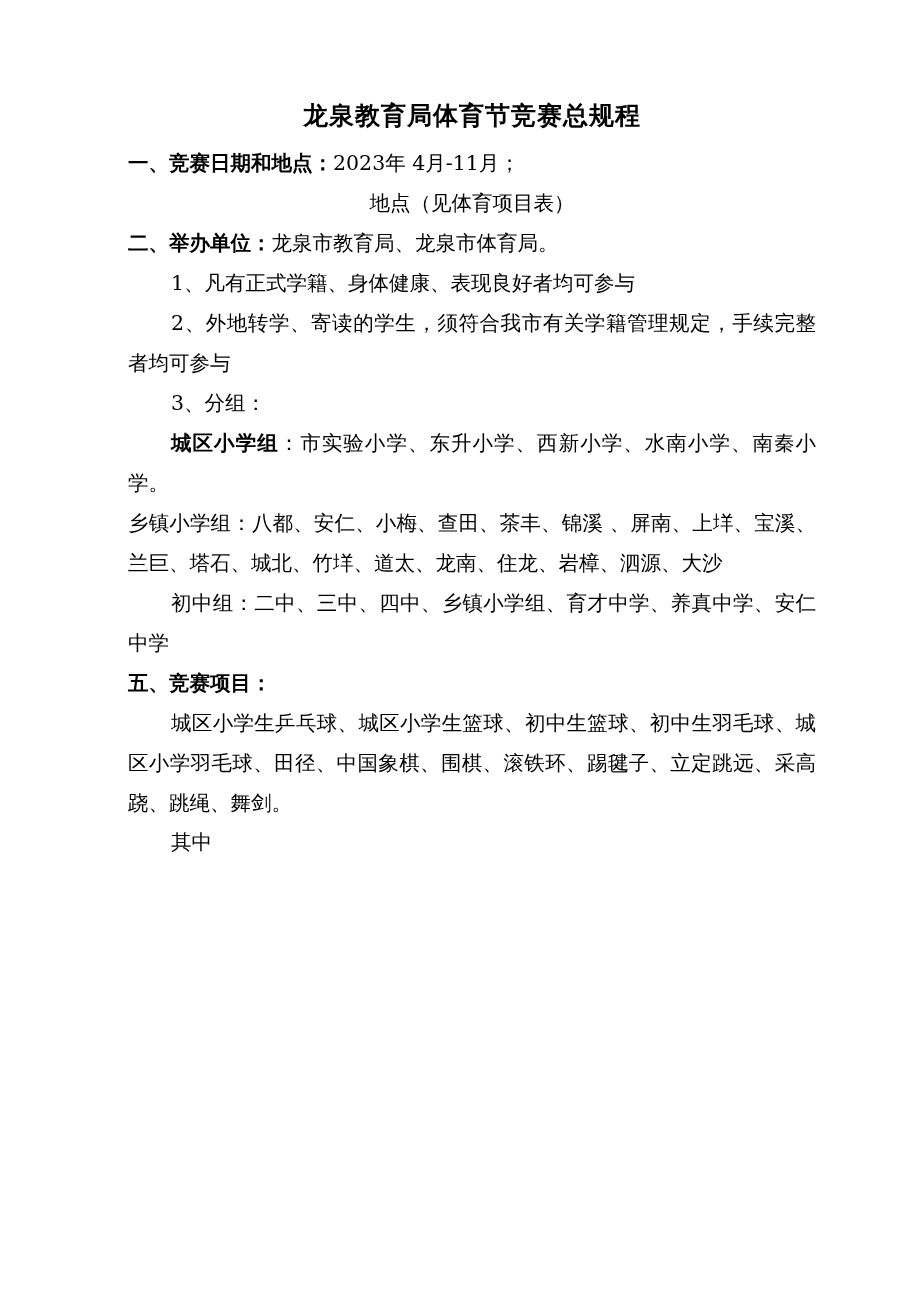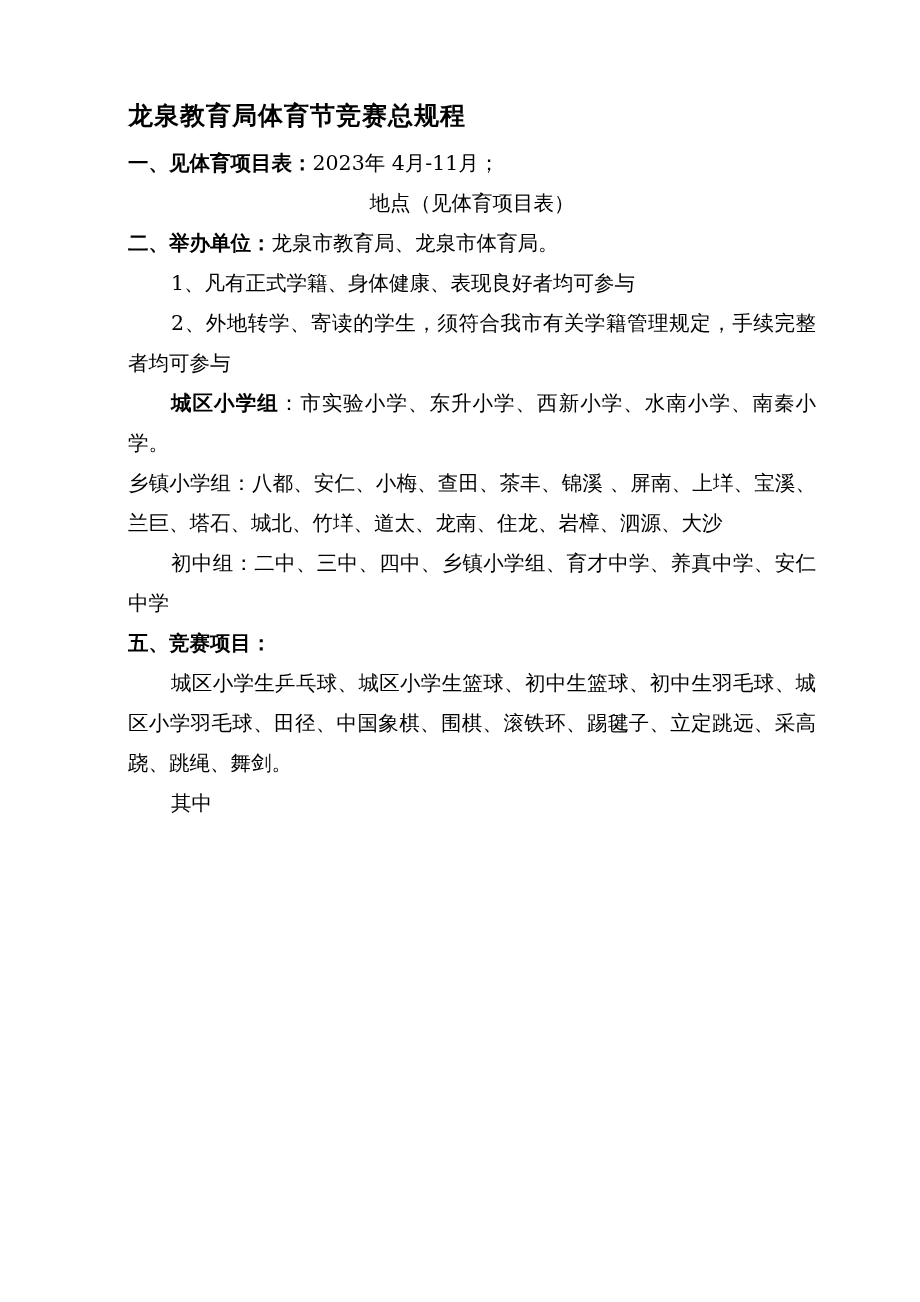--- a/index.html
+++ b/index.html
@@ -15,21 +15,21 @@
     overflow: hidden;
   }
   .page {
     width: 920px;
     height: 1302px;
     box-sizing: border-box;
     padding: 96px 104px 40px 128px;
     position: relative;
   }
   .doc-title {
-    text-align: left;
+    text-align: center;
     font-size: 25px;
     font-weight: bold;
     letter-spacing: 1px;
     margin: 0 0 8px 0;
     line-height: 1.6;
   }
   .para {
     font-size: 20.5px;
     line-height: 1.95;
     margin: 0;
@@ -54,35 +54,36 @@
   }
 </style>
 </head>
 <body>
 
 <div class="page">
 
   <h1 class="doc-title">龙泉教育局体育节竞赛总规程</h1>
 
   <p class="para noindent">
-    <span class="lbl">一、见体育项目表：</span><span>2023年 4月-11月；</span>
+    <span class="lbl">一、竞赛日期和地点：</span><span>2023年 4月-11月；</span>
   </p>
 
   <p class="para center">地点（见体育项目表）</p>
 
   <p class="para noindent">
     <span class="lbl">二、举办单位：</span><span>龙泉市教育局、龙泉市体育局。</span>
   </p>
 
 
 
   <p class="para indent">1、凡有正式学籍、身体健康、表现良好者均可参与</p>
 
   <p class="para indent">2、外地转学、寄读的学生，须符合我市有关学籍管理规定，手续完整者均可参与</p>
 
+  <p class="para indent">3、分组：</p>
 
   <p class="para indent">
     <span class="lbl">城区小学组</span><span>：市实验小学、东升小学、西新小学、水南小学、南秦小学。</span>
   </p>
 
   <p class="para noindent">乡镇小学组：八都、安仁、小梅、查田、茶丰、锦溪 、屏南、上垟、宝溪、兰巨、塔石、城北、竹垟、道太、龙南、住龙、岩樟、泗源、大沙</p>
 
   <p class="para indent">初中组：二中、三中、四中、乡镇小学组、育才中学、养真中学、安仁中学</p>
 
   <p class="para noindent b">五、竞赛项目：</p>

